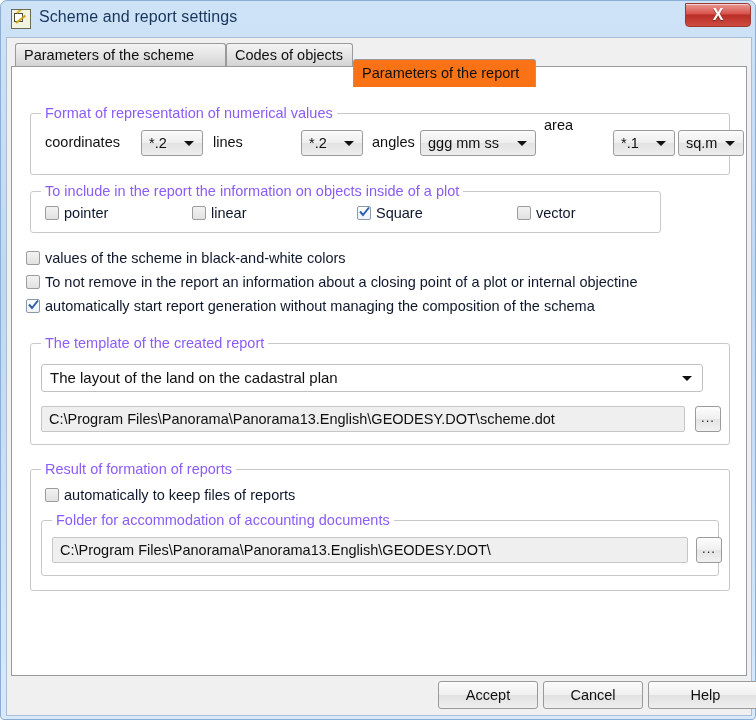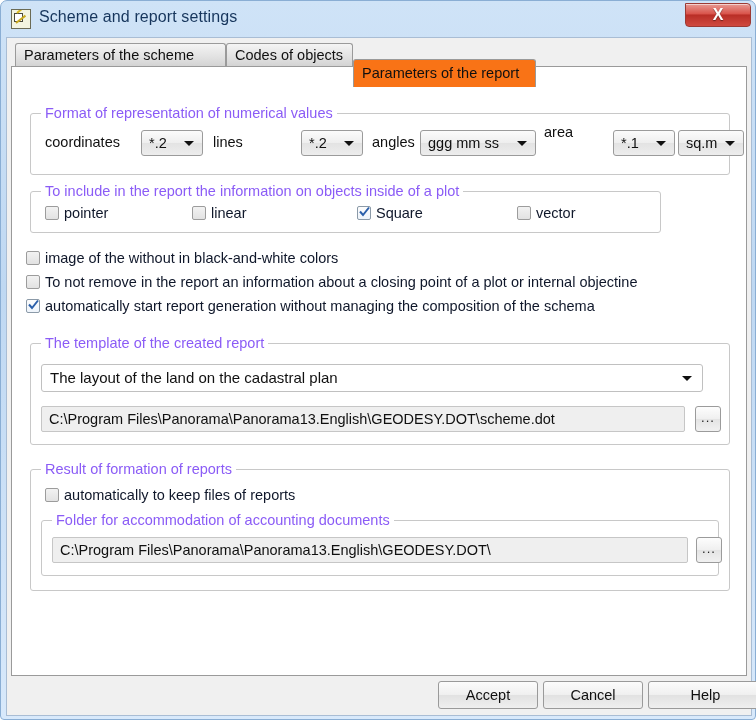--- a/index.html
+++ b/index.html
@@ -377,21 +377,21 @@
           <div class="ctext">*.2</div>
           <div class="arrow"></div>
         </div>
 
         <div class="lbl" style="left:341px; top:20px;">angles</div>
         <div class="combo" style="left:389px; top:16px; width:116px;">
           <div class="ctext">ggg mm ss</div>
           <div class="arrow"></div>
         </div>
 
-        <div class="lbl" style="left:513px; top:10px;text-align:right;">area</div>
+        <div class="lbl" style="left:513px; top:3px;text-align:right;">area</div>
         <div class="combo" style="left:582px; top:16px; width:62px;">
           <div class="ctext">*.1</div>
           <div class="arrow"></div>
         </div>
 
         <div class="combo" style="left:647px; top:16px; width:66px;">
           <div class="ctext">sq.m</div>
           <div class="arrow"></div>
         </div>
       </div>
@@ -422,21 +422,21 @@
         <div class="cb" style="left:486px; top:12px;">
           <div class="box"></div>
 
           <div class="cblabel">vector</div>
         </div>
       </div>
 
       <div class="cb" style="left:14px; top:182px;">
         <div class="box"></div>
 
-        <div class="cblabel">image of the without in black-and-white colors</div>
+        <div class="cblabel">values of the scheme in black-and-white colors</div>
       </div>
 
       <div class="cb" style="left:14px; top:206px;">
         <div class="box"></div>
 
         <div class="cblabel">To not remove in the report an information about a closing point of a plot or internal objectine</div>
       </div>
 
       <div class="cb checked" style="left:14px; top:230px;">
         <div class="box"></div>

